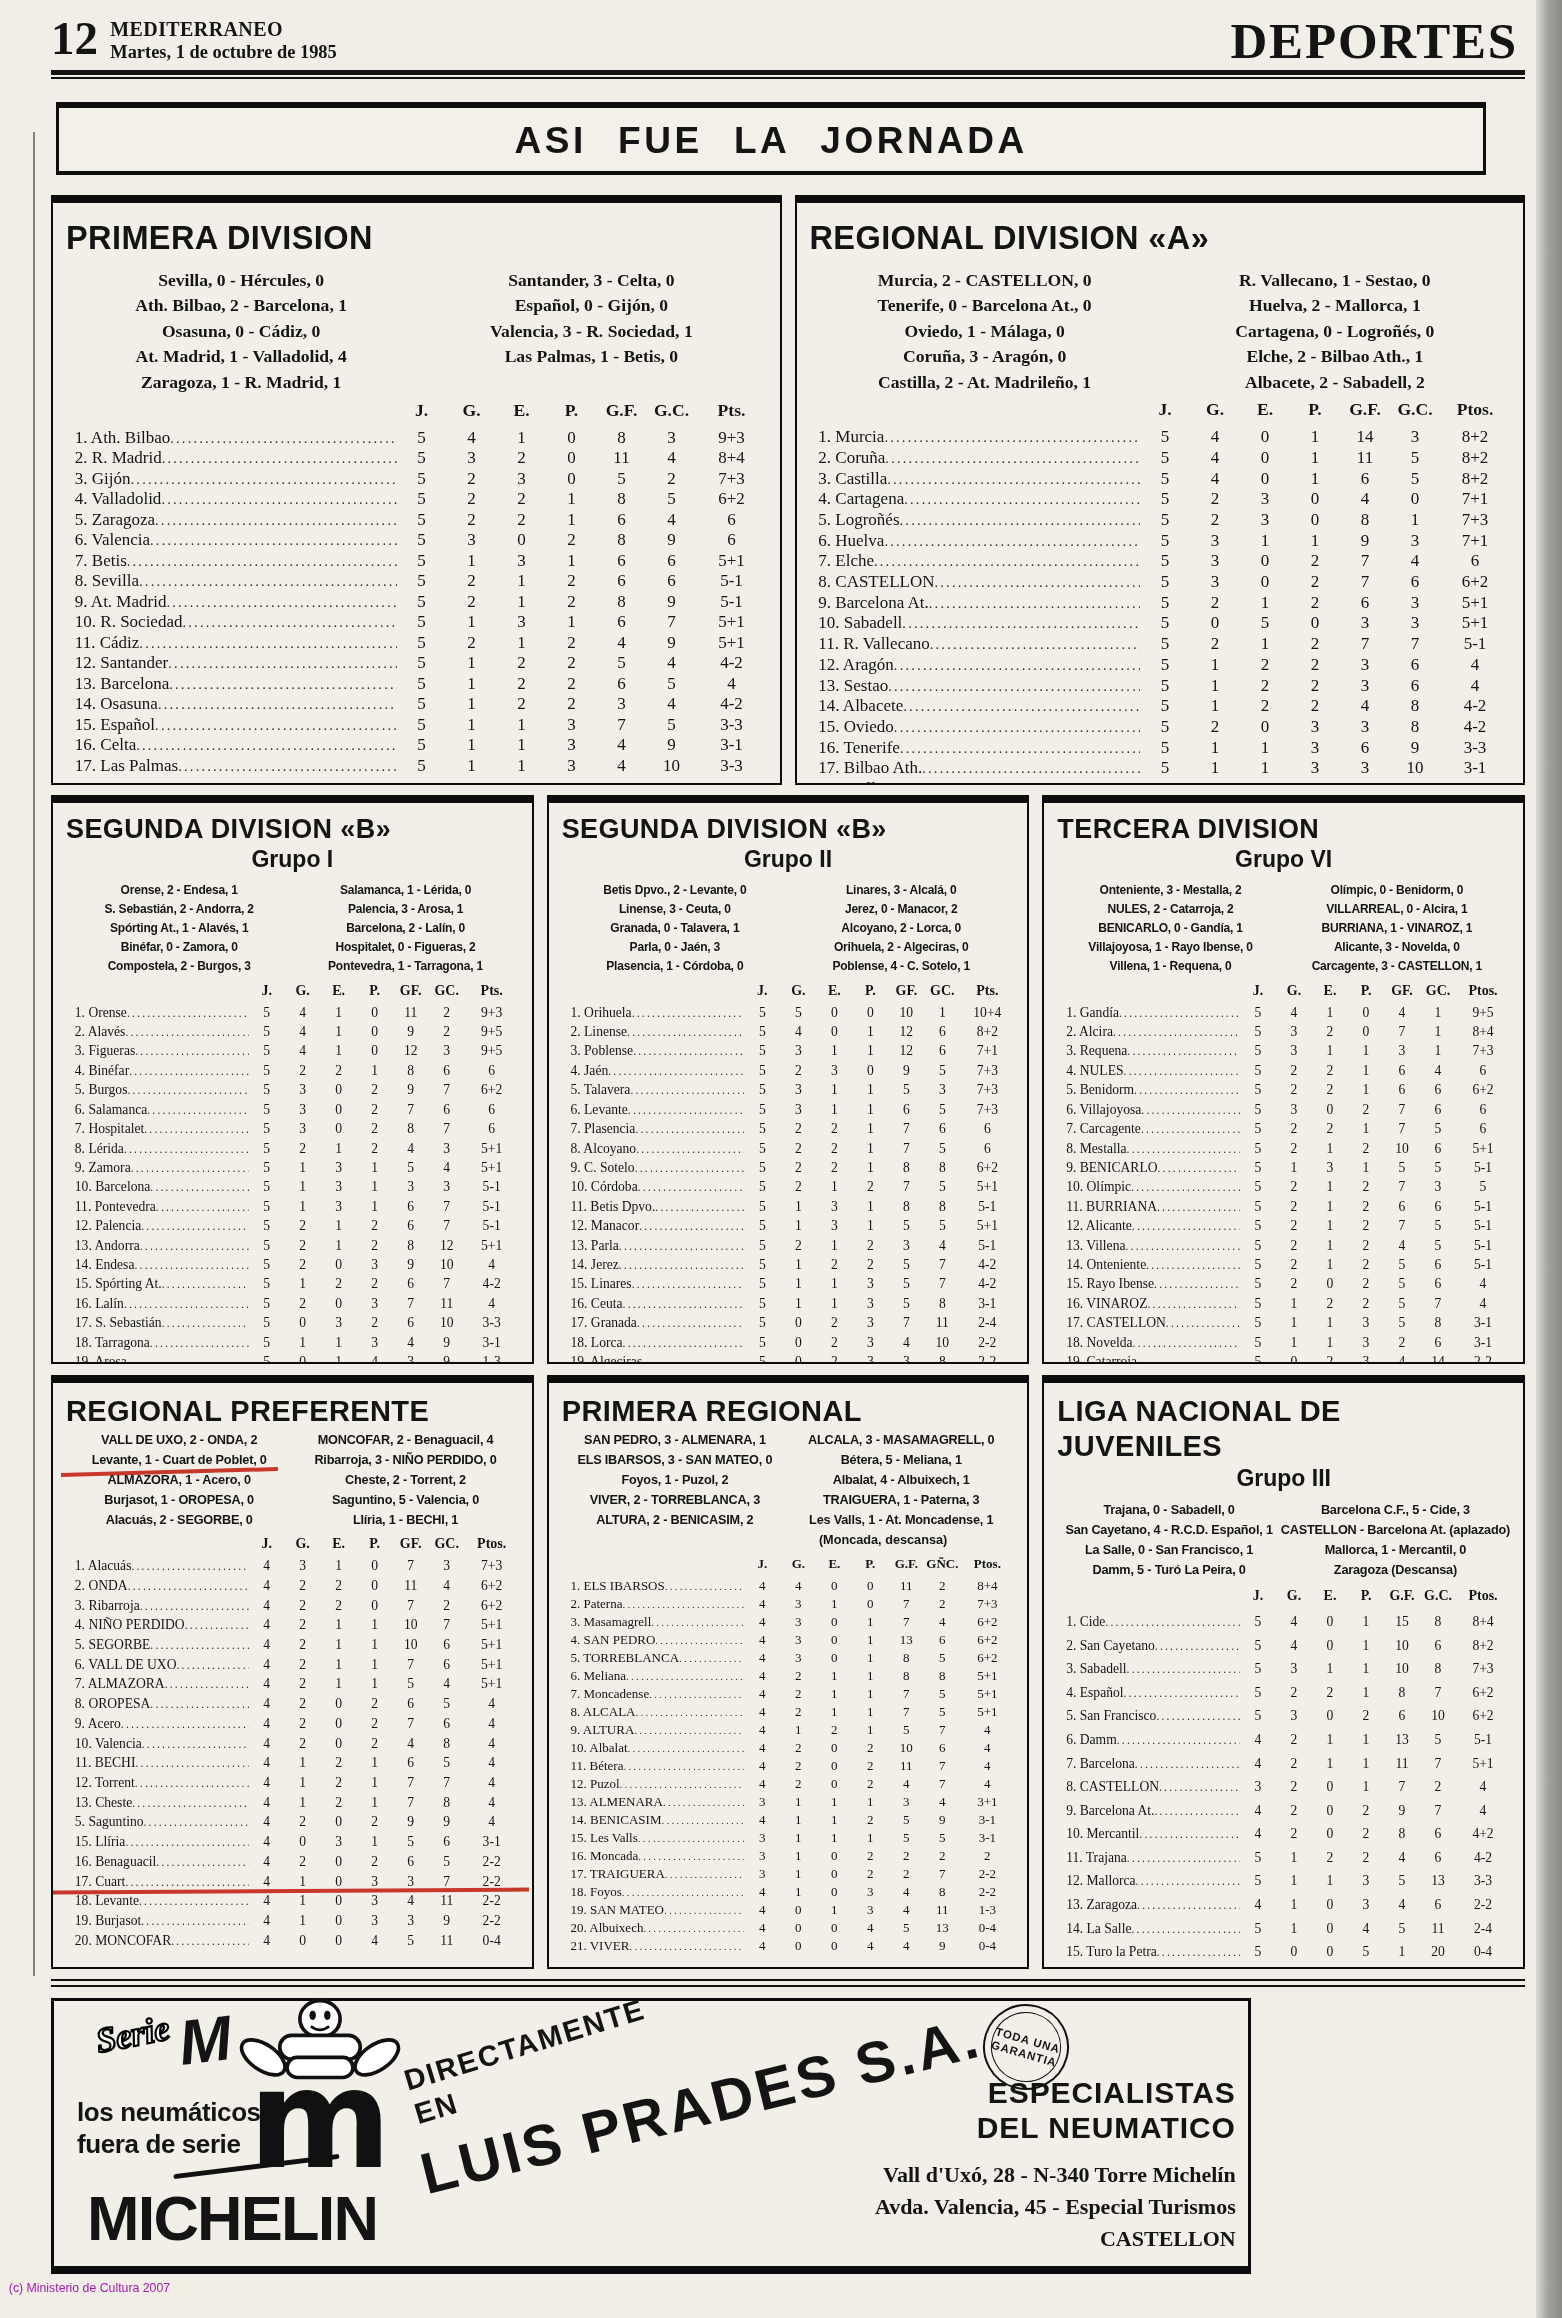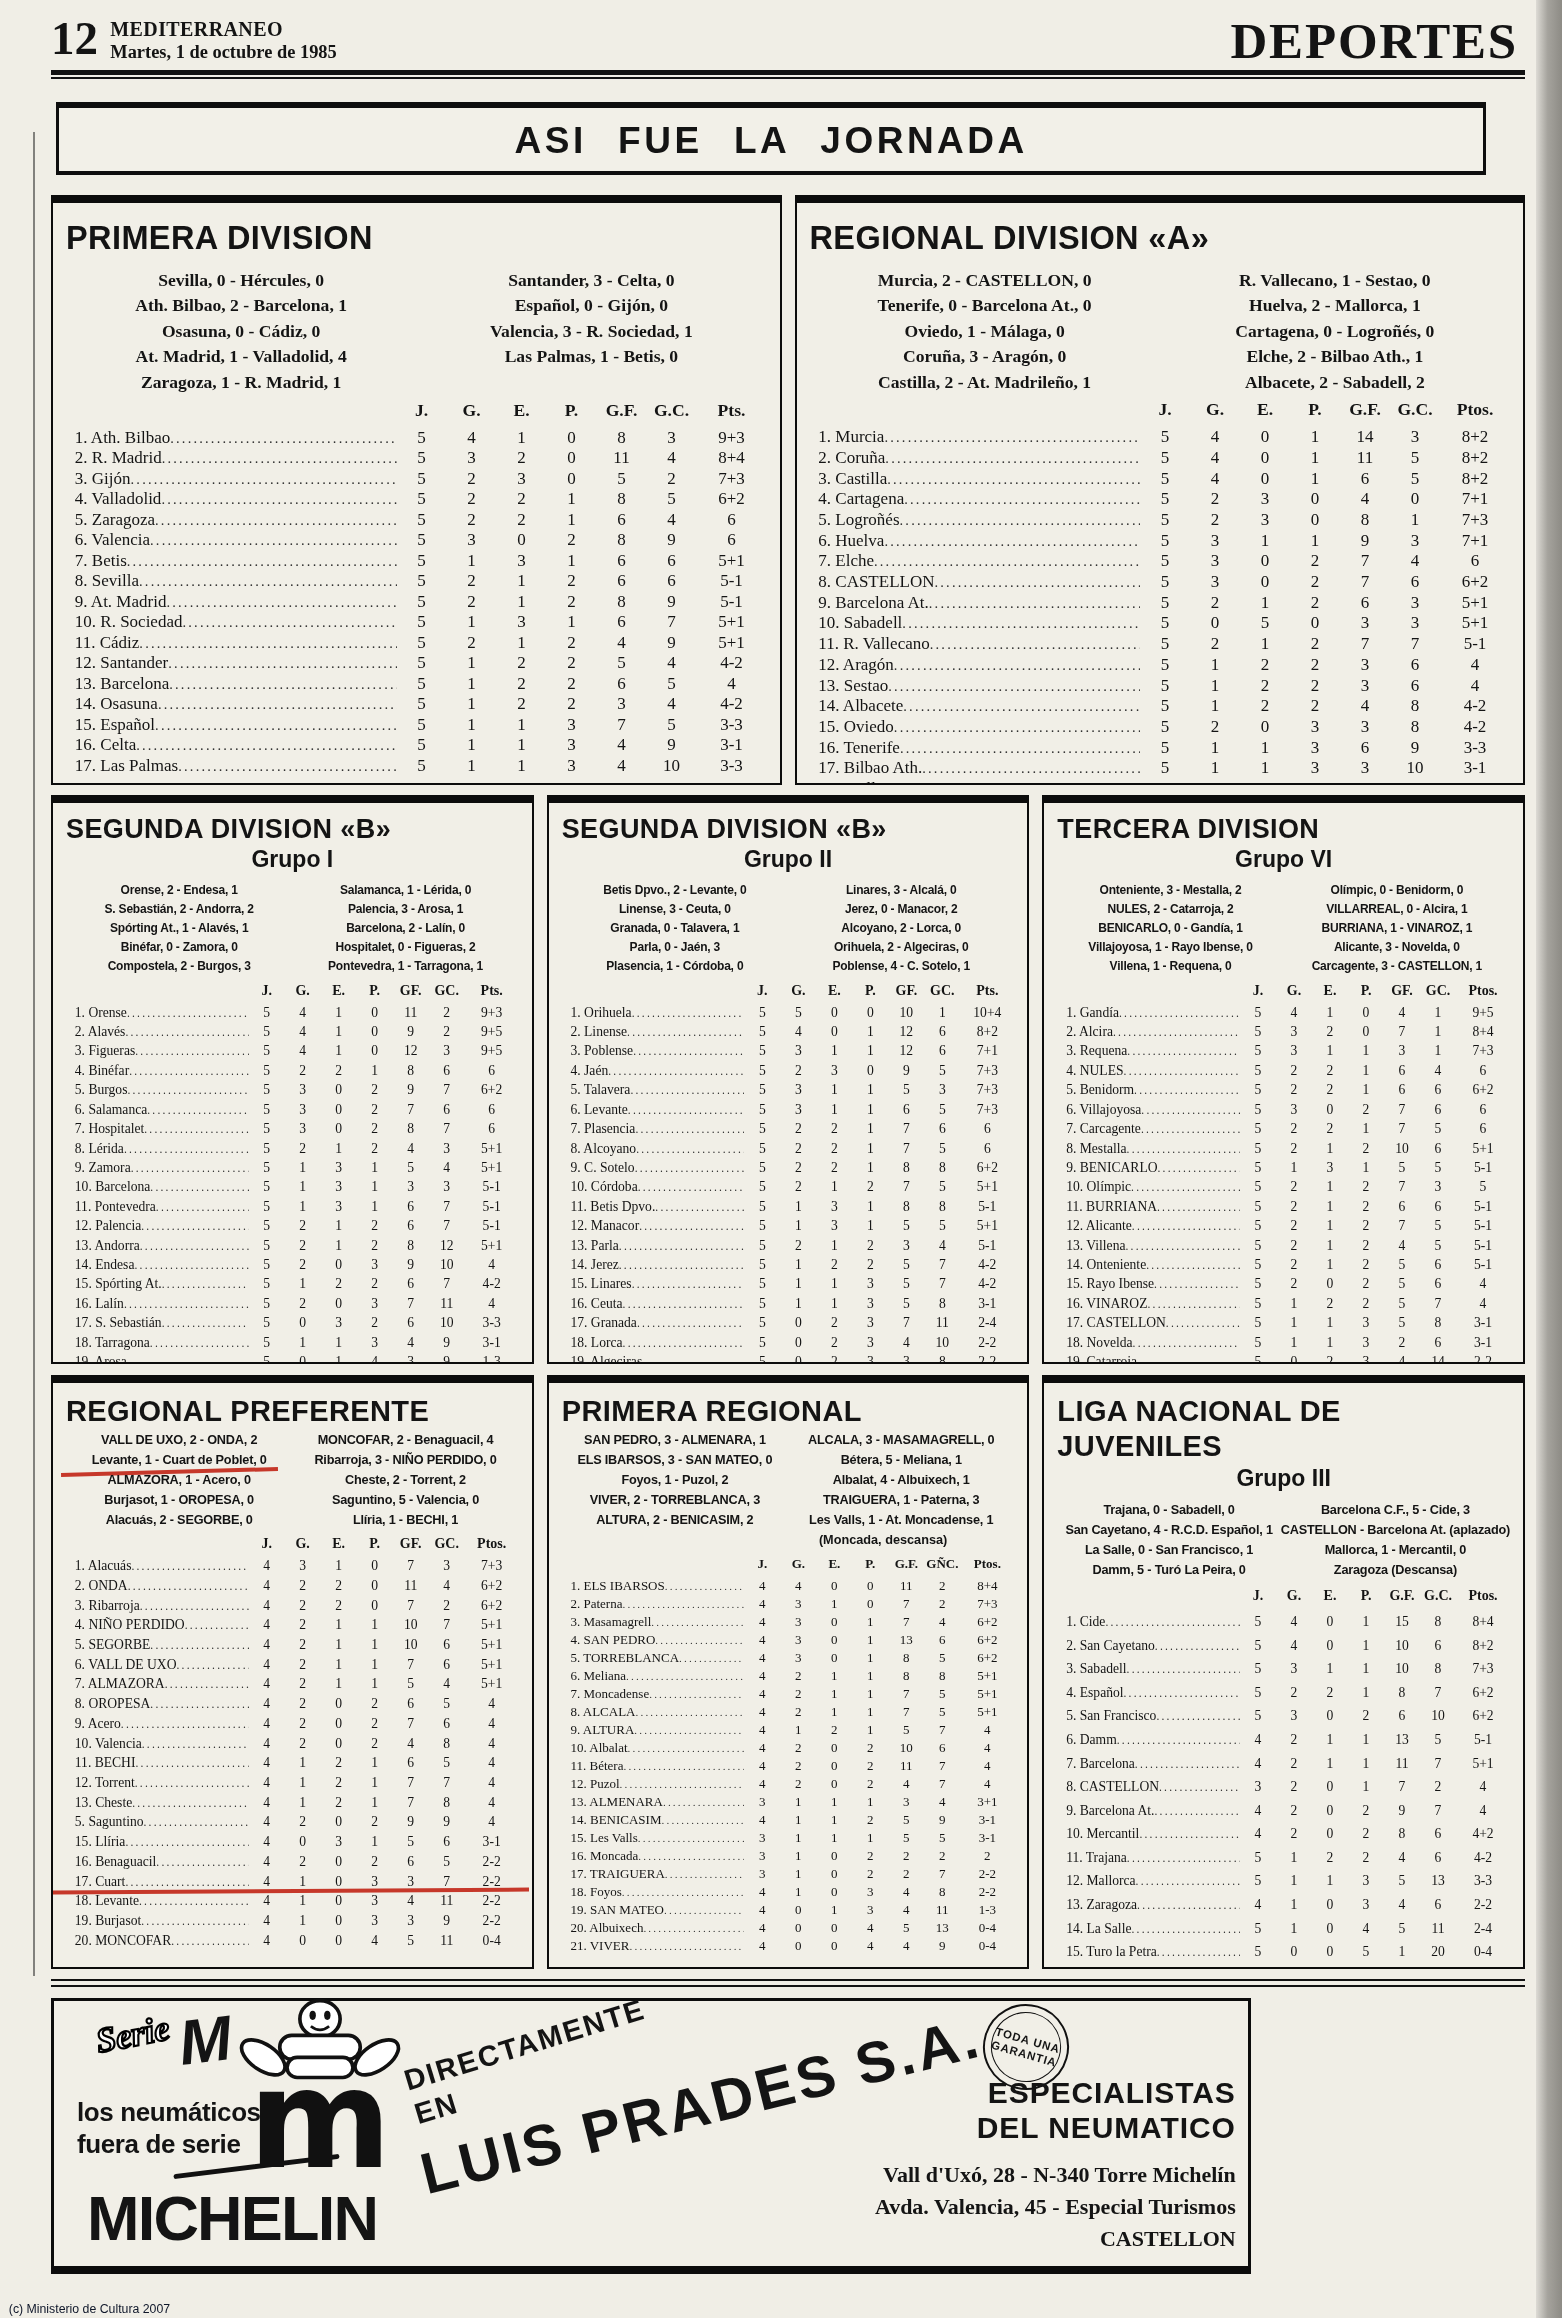--- a/index.html
+++ b/index.html
@@ -74,21 +74,21 @@
   .ad-man{position:absolute;left:156px;top:-3.5px}
   .direct{position:absolute;left:351px;top:26px;transform:rotate(-17deg);font:800 29px/35px "Liberation Sans",sans-serif;letter-spacing:1.8px}
   .prades{position:absolute;left:376px;top:139px;transform:rotate(-14deg);transform-origin:left bottom;font:900 58px "Liberation Sans",sans-serif;letter-spacing:3.5px;white-space:nowrap}
   .stamp{position:absolute;left:929px;top:3.5px;width:86px;height:86px;border:2.6px solid #111;border-radius:50%;display:flex;flex-direction:column;align-items:center;justify-content:center;gap:1.8px;transform:rotate(16deg)}
   .stamp::before{content:"";position:absolute;inset:6.1px;border:1.8px solid #111;border-radius:50%}
   .stamp span{font:800 11.4px "Liberation Sans",sans-serif;letter-spacing:0.9px}
   .ad-right{position:absolute;right:12.3px;top:74px;width:430px;text-align:right}
   .spec{font:900 30px/35px "Liberation Sans",sans-serif;letter-spacing:0.9px}
   .addr{font:700 22px/32px "Liberation Serif",serif}
   .addr.first{margin-top:14px}
-  .footer-note{position:absolute;left:8.8px;bottom:3px;font:400 12.3px "Liberation Sans",sans-serif;color:#0f172a}
+  .footer-note{position:absolute;left:8.8px;bottom:24px;font:400 12.3px "Liberation Sans",sans-serif;color:#a21caf}
 </style>
 </head>
 <body>
 
 <div class="edge-right"></div>
 <div class="edge-left"></div>
 
 <div class="content">
 
   <header class="masthead">

